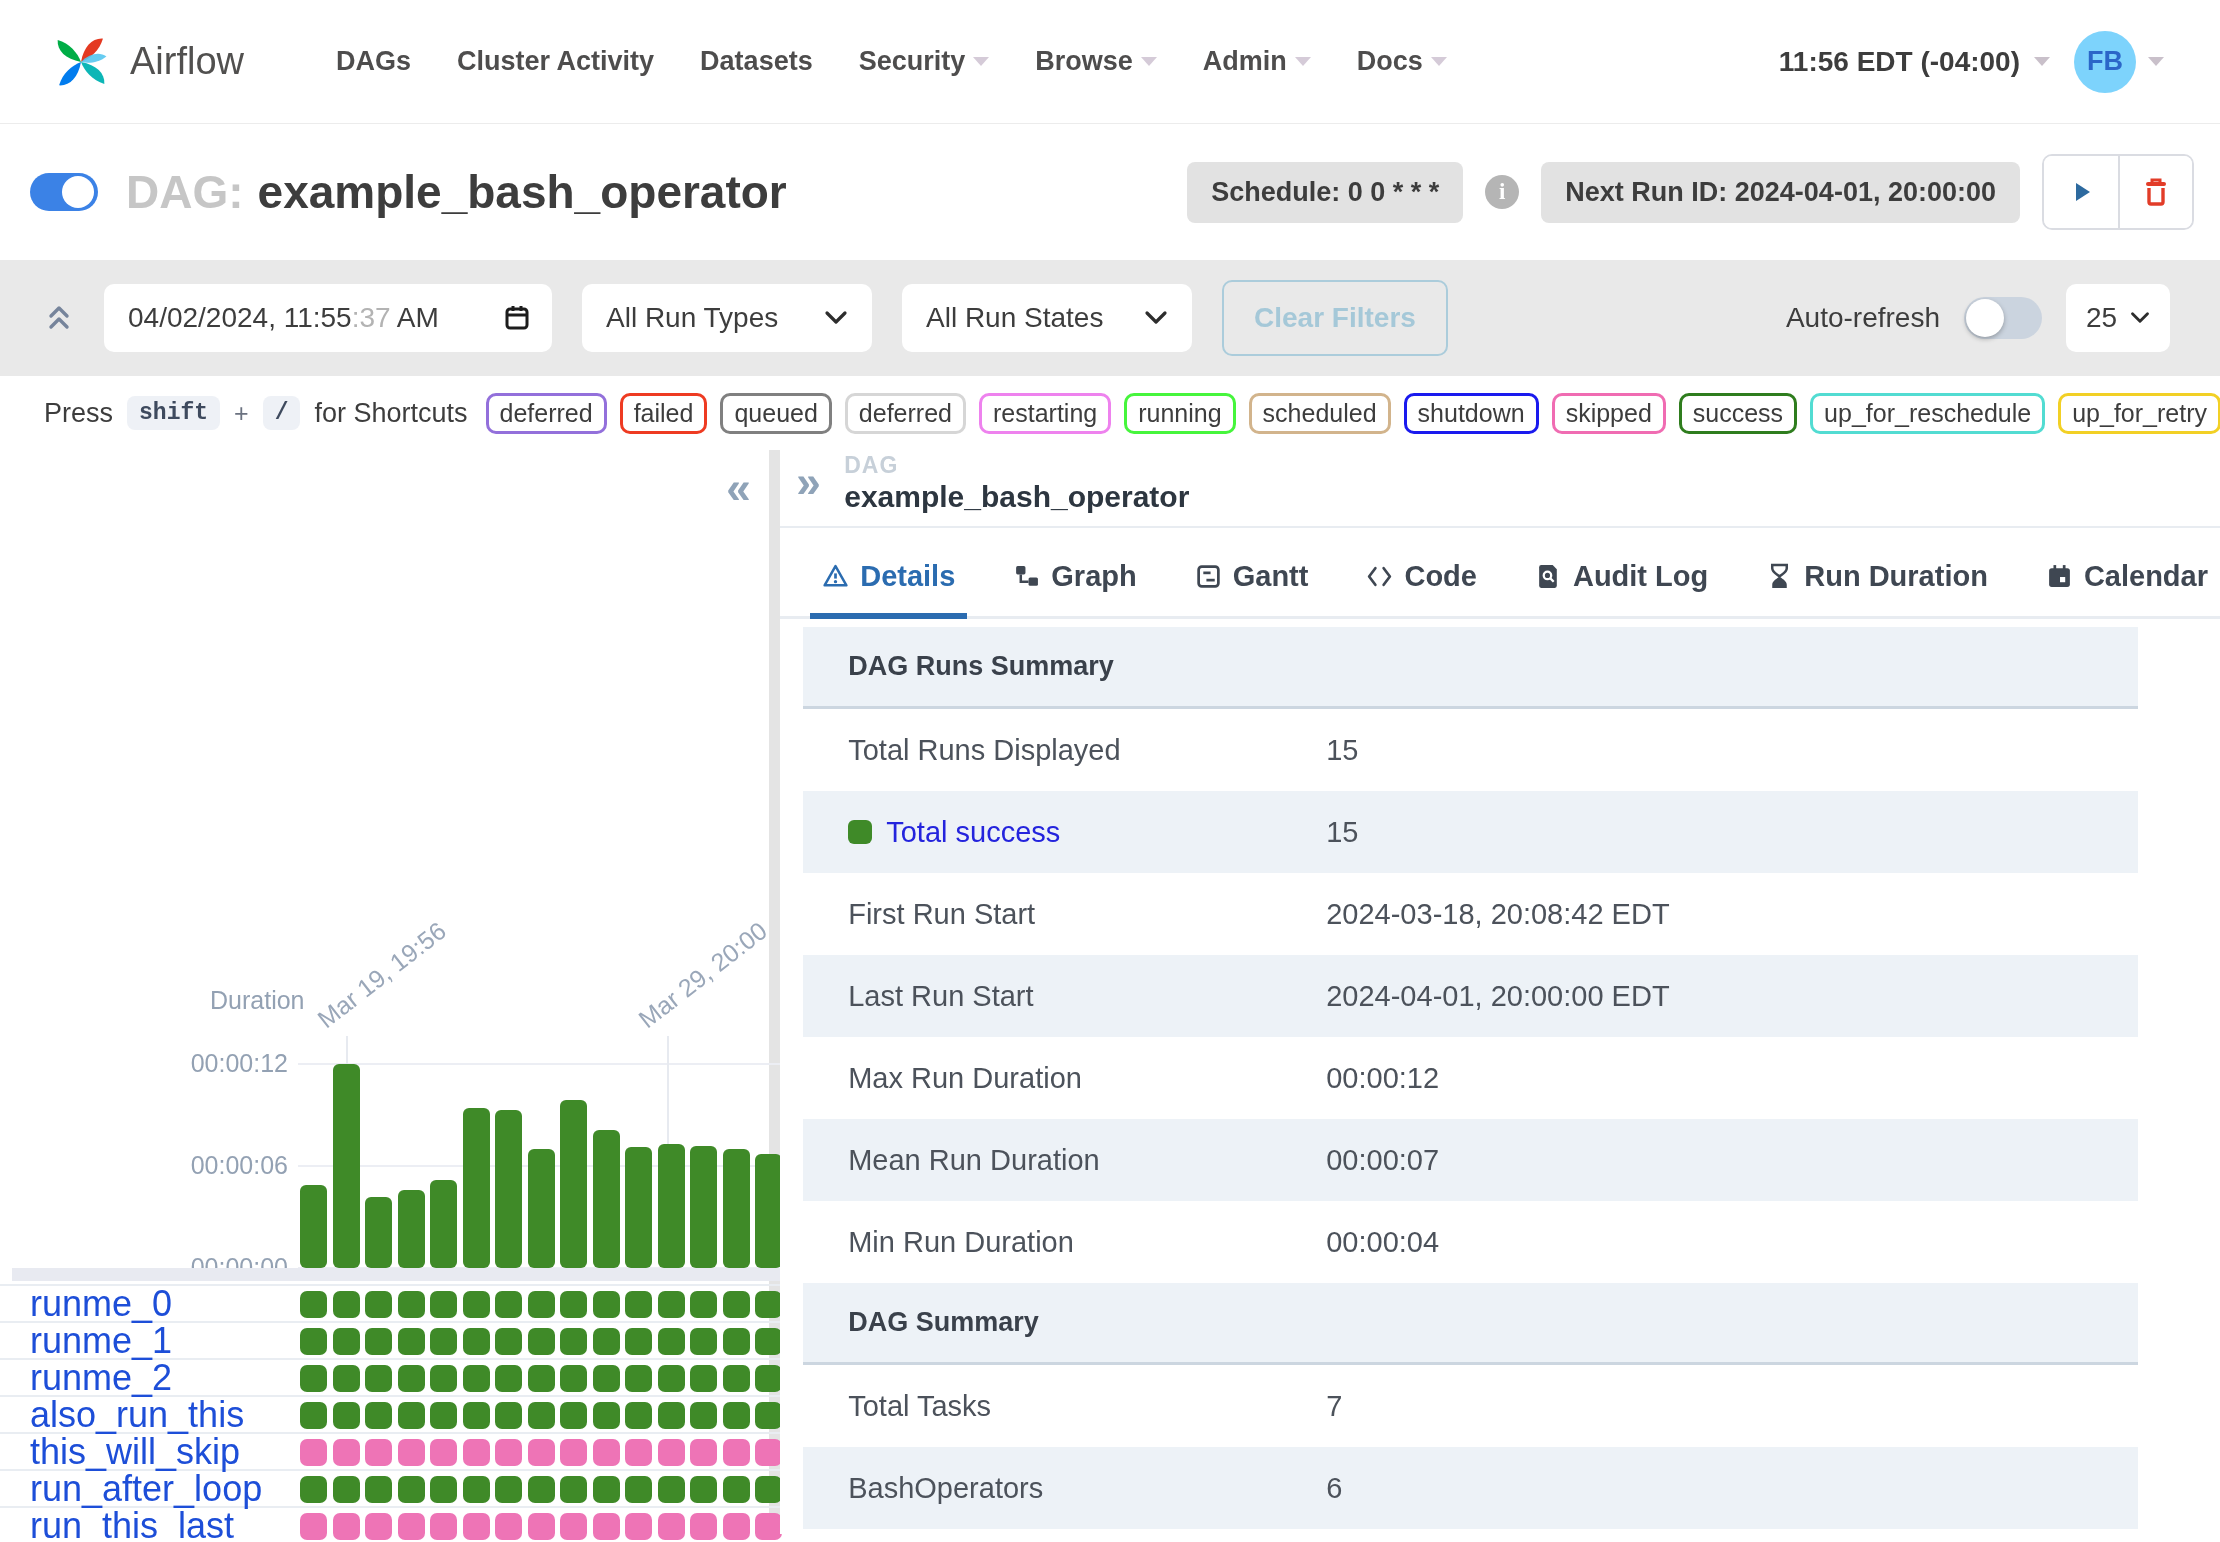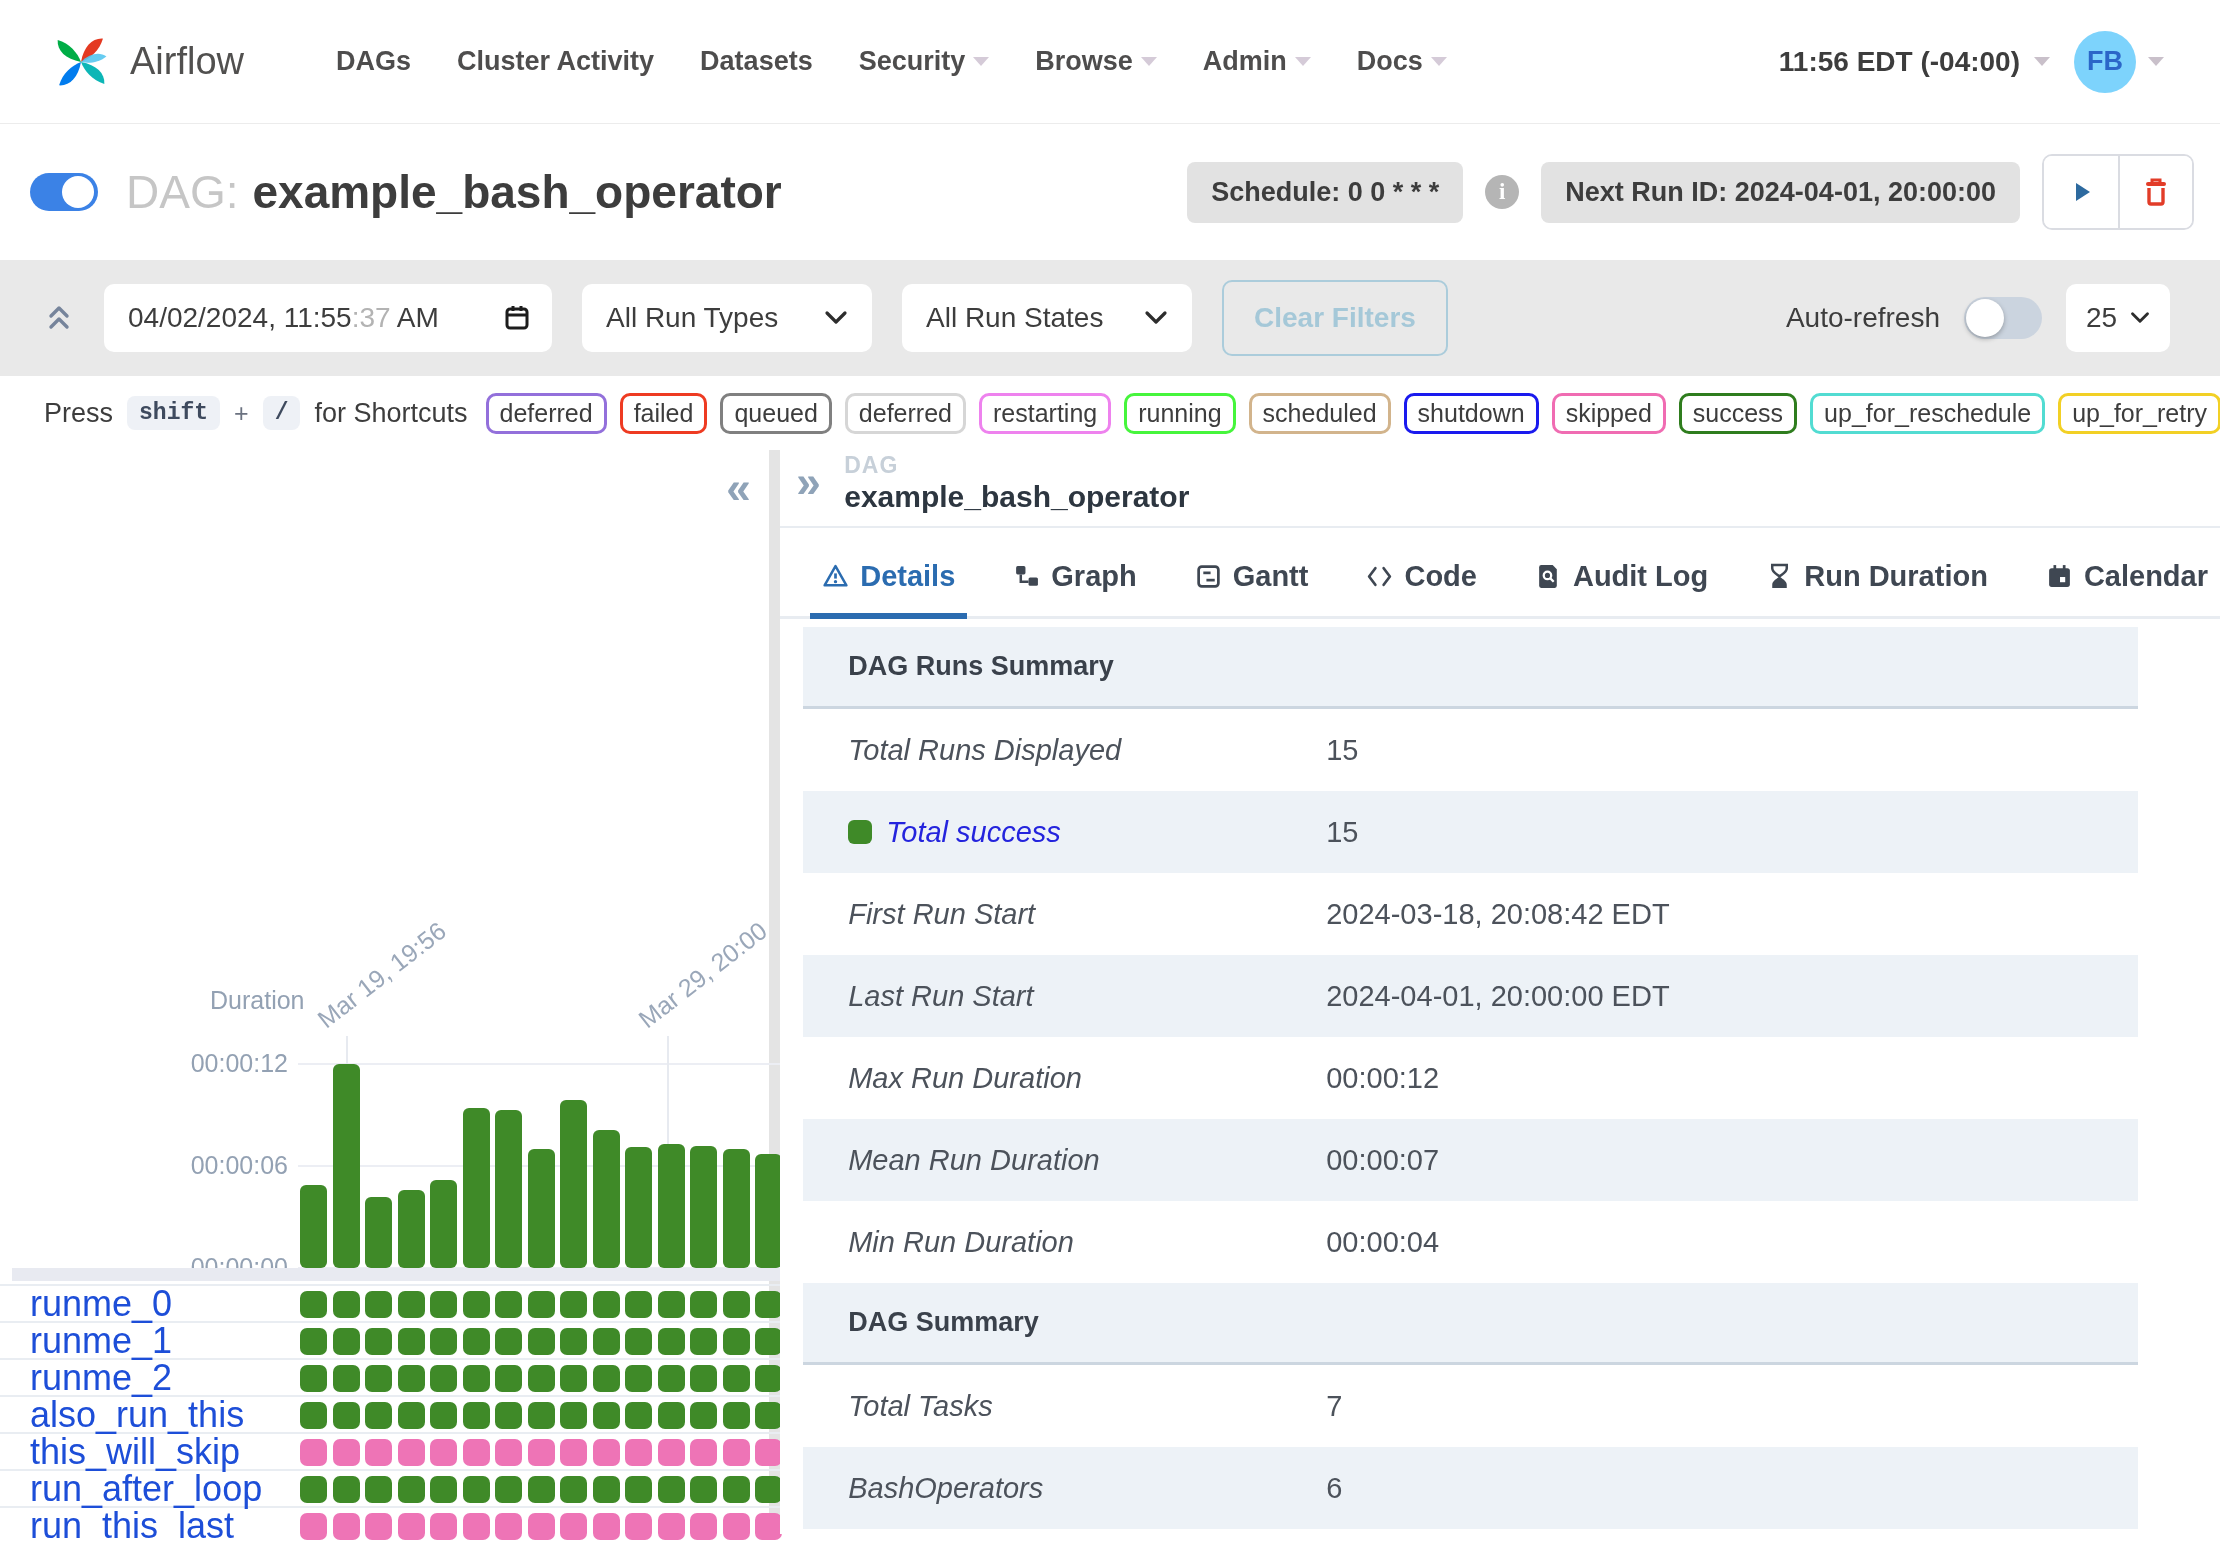--- a/index.html
+++ b/index.html
@@ -19,21 +19,21 @@
   .nav-right { margin-left:auto; display:flex; align-items:center; gap:24px; }
   .clock { font-size:28px; font-weight:bold; color:#3d3d3d; display:flex; align-items:center; gap:14px; }
   .avatar-wrap { display:flex; align-items:center; gap:12px; }
   .avatar { width:62px; height:62px; border-radius:50%; background:#7dd3fc; color:#2b66c8;
     font-weight:bold; font-size:27px; display:flex; align-items:center; justify-content:center; }
 
   
   .dag-header { height:136px; display:flex; align-items:center; padding:0 26px 0 30px; background:#fff; }
   .switch { width:68px; height:38px; border-radius:19px; background:#3b82e6; position:relative; flex:none; cursor:pointer; }
   .switch .knob { position:absolute; right:4px; top:3px; width:32px; height:32px; border-radius:50%; background:#fff; }
-  .dag-prefix { font-size:46px; font-weight:normal; color:#c6c6c6; margin-left:28px; }
+  .dag-prefix { font-size:46px; font-weight:bold; color:#c6c6c6; margin-left:28px; }
   .dag-title  { font-size:46px; font-weight:bold; color:#3d3d3d; margin-left:14px; }
   .header-right { margin-left:auto; display:flex; align-items:center; gap:22px; }
   .badge-gray { background:#e2e2e2; border-radius:8px; font-weight:bold; font-size:27px;
     color:#3d3d3d; padding:15px 24px; white-space:nowrap; }
   .info-dot { width:34px; height:34px; background:#b5b5b5; color:#fff; border-radius:50%;
     font-size:23px; font-weight:bold; display:flex; align-items:center; justify-content:center;
     font-family:"Liberation Serif", serif; cursor:pointer; }
   .btn-group { display:flex; border:2px solid #dadce2; border-radius:10px; overflow:hidden; background:#fff; height:76px; }
   .btn { width:74px; display:flex; align-items:center; justify-content:center; cursor:pointer; background:#fff; border:none; }
   .btn + .btn { border-left:2px solid #dadce2; }
@@ -105,21 +105,21 @@
     color:#3f4752; padding:0 12px 20px 12px; border-bottom:6px solid transparent;
     margin-bottom:-3px; cursor:pointer; white-space:nowrap; }
   .tab.active { color:#2b6cb0; border-bottom-color:#2b6cb0; }
   .tab svg { flex:none; }
 
   .details-table { margin:8px 0 0 23px; width:1335px; }
   .trow { display:flex; align-items:center; height:82px; padding-left:45px; font-size:29px; color:#4c525b; }
   .trow.shaded { background:#edf2f7; }
   .trow.section { font-weight:bold; color:#3a414b; font-size:27px;
     border-bottom:3px solid #ccd6e0; background:#edf2f7; }
-  .tlabel { width:478px; flex:none; display:flex; align-items:center; gap:14px;font-style:italic; }
+  .tlabel { width:478px; flex:none; display:flex; align-items:center; gap:14px; }
   .tlink { color:#2424dd; cursor:pointer; }
   .swatch { width:24px; height:24px; border-radius:6px; display:inline-block; flex:none; }
 </style>
 </head>
 <body>
 
 <div class="app">
 
   <header class="navbar">
     <div class="brand">

